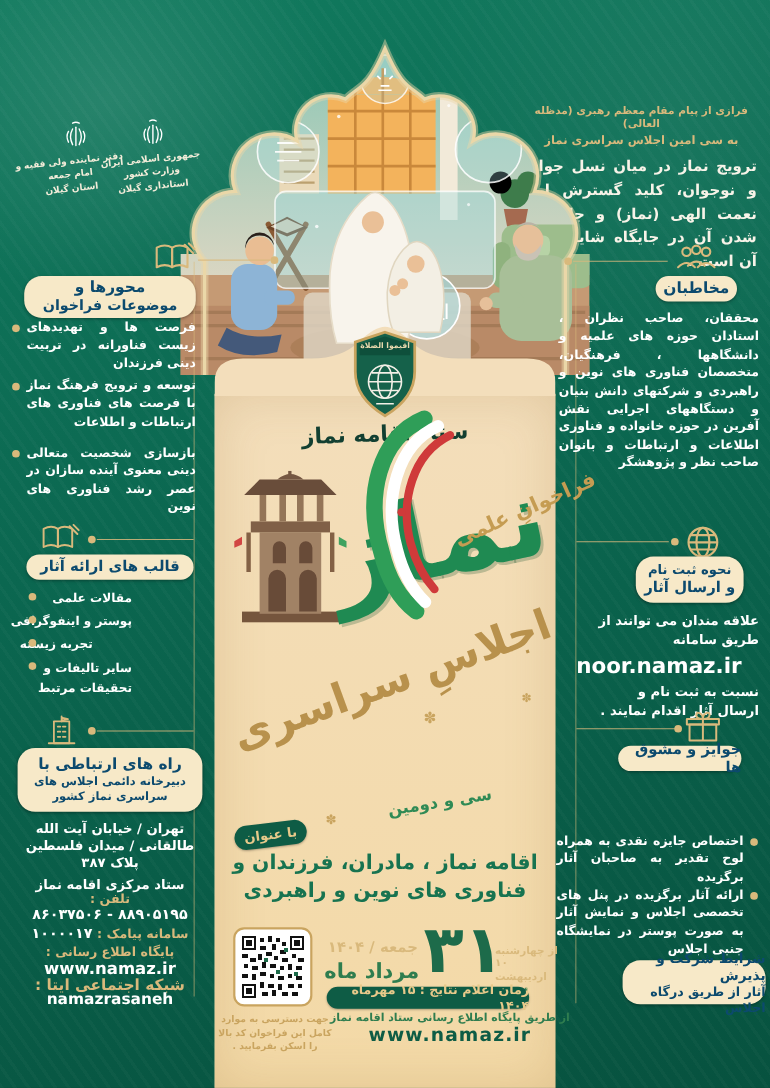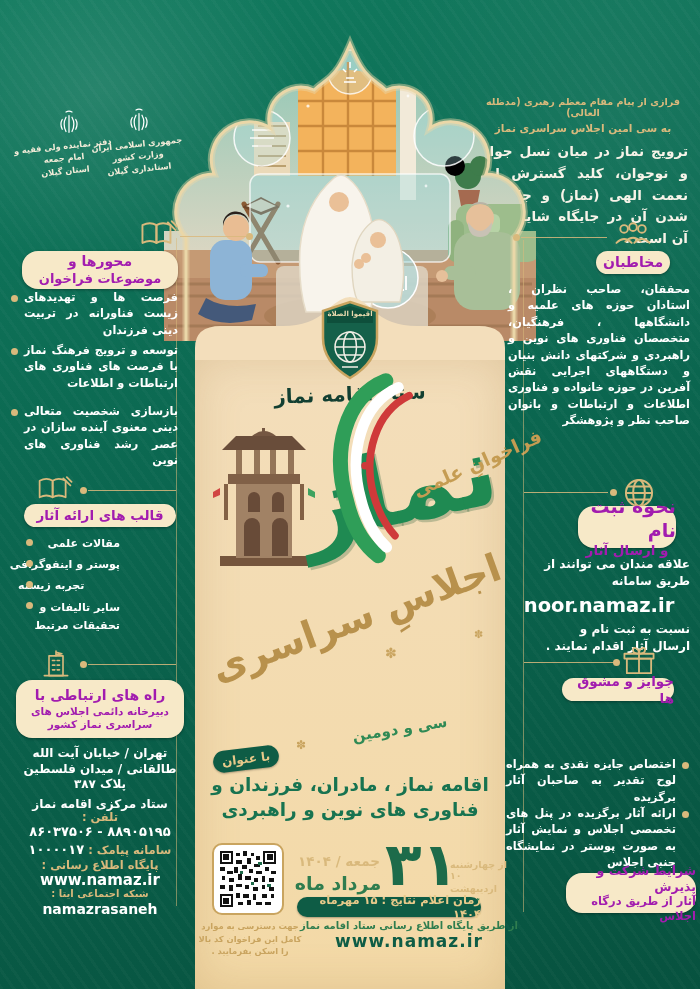--- a/index.html
+++ b/index.html
@@ -8,21 +8,21 @@
     background:
       radial-gradient(300px 260px at 14% 9%, rgba(255,255,255,0.10), transparent 70%),
       radial-gradient(340px 420px at 88% 10%, rgba(255,255,255,0.05), transparent 70%),
       repeating-linear-gradient(55deg, rgba(255,255,255,0.025) 0 3px, transparent 3px 10px),
       linear-gradient(165deg,#117a5e 0%,#0b6750 45%,#07523f 100%);}
   .abs{position:absolute;}
   .gold{color:#d9b97c;}
   .white{color:#fff;text-align:center;}
   .ltr{direction:ltr;unicode-bidi:embed;}
   .ctr{text-align:center;}
-  .pill{background:#f7e9c8;color:#a21caf;font-weight:bold;border-radius:16px;
+  .pill{background:#f7e9c8;color:#0c4a6e;font-weight:bold;border-radius:16px;
     box-shadow:0 1px 3px rgba(0,0,0,.35);display:flex;flex-direction:column;
     align-items:center;justify-content:center;line-height:1.25;}
   .dpill{background:#0e5c45;color:#e7c98a;font-weight:bold;border-radius:14px;
     display:flex;align-items:center;justify-content:center;box-shadow:0 1px 2px rgba(0,0,0,.3);}
   .bullet{position:absolute;color:#fff;font-weight:bold;font-size:11.3px;line-height:1.45;
     text-align:justify;}
   .bdot{position:absolute;width:7px;height:7px;border-radius:50%;background:#d9b97c;top:5px;}
   .hline{position:absolute;height:0;border-top:1.4px solid rgba(217,185,124,.85);}
   .vline{position:absolute;width:0;border-right:1.2px solid rgba(217,185,124,.55);}
   .cdot{position:absolute;width:7px;height:7px;border-radius:50%;background:#d9b97c;}
@@ -296,21 +296,21 @@
     <div>پلاک ۳۸۷</div>
     <div style="margin-top:4px">ستاد مرکزی اقامه نماز</div>
   </div>
   <div class="abs ctr gold" style="left:10px;top:810px;width:180px;font-size:11.5px;font-weight:bold">تلفن :</div>
   <div class="abs ctr white" style="left:10px;top:824px;width:180px;font-size:13px;font-weight:bold">۸۸۹۰۵۱۹۵ - ۸۶۰۳۷۵۰۶</div>
   <div class="abs ctr" style="left:10px;top:842px;width:180px;font-size:11.5px;font-weight:bold">
     <span class="gold">سامانه پیامک :</span> <span class="white" style="font-size:13px">۱۰۰۰۰۱۷</span>
   </div>
   <div class="abs ctr gold" style="left:10px;top:858px;width:180px;font-size:11.5px;font-weight:bold">پایگاه اطلاع رسانی :</div>
   <div class="abs ctr white ltr" style="left:10px;top:871px;width:180px;font-size:15px;font-weight:bold">www.namaz.ir</div>
-  <div class="abs ctr gold" style="left:10px;top:888px;width:180px;font-size:10px;font-weight:bold">شبکه اجتماعی ایتا :</div>
+  <div class="abs ctr gold" style="left:10px;top:888px;width:180px;font-size:14px;font-weight:bold">شبکه اجتماعی ایتا :</div>
   <div class="abs ctr white ltr" style="left:10px;top:901px;width:180px;font-size:14px;font-weight:bold">namazrasaneh</div>
 
   <svg class="abs" style="left:610px;top:220px;width:46px;height:28px" viewBox="0 0 32 22">
     <g stroke="#d9b97c" stroke-width="1.5" fill="none" stroke-linecap="round">
       <circle cx="9" cy="7" r="3"></circle>
         <circle cx="16" cy="5.6" r="3"></circle>
         <circle cx="23" cy="7" r="3"></circle>
       <path d="M3,18 Q9,12 15,18 M10,17 Q16,11 22,17 M17,18 Q23,12 29,18"></path>
     </g>
   </svg>
@@ -324,21 +324,21 @@
   <svg class="abs" style="left:622px;top:476px;width:34px;height:34px" viewBox="0 0 26 26">
     <g stroke="#d9b97c" stroke-width="1.5" fill="none">
       <circle cx="13" cy="13" r="10"></circle>
         <ellipse cx="13" cy="13" rx="4.5" ry="10"></ellipse>
       <path d="M3,13 H23 M4.5,8 H21.5 M4.5,18 H21.5"></path>
     </g>
   </svg>
   <div class="cdot" style="left:610px;top:489px"></div>
   <div class="hline" style="left:524px;top:492px;width:84px"></div>
   <div class="abs pill" style="left:578px;top:506px;width:98px;height:42px">
-    <div style="font-size:19px">نحوه ثبت نام</div>
+    <div style="font-size:12px">نحوه ثبت نام</div>
     <div style="font-size:13.5px">و ارسال آثار</div>
   </div>
   <div class="abs white" style="left:508px;top:556px;width:182px;font-size:12px;font-weight:bold;text-align:left;line-height:1.4">
     <div style="text-align:justify">علاقه مندان می توانند از</div>
     <div style="text-align:justify">طریق سامانه</div>
     <div class="ltr ctr" style="font-size:19.5px;margin:2px 0">noor.namaz.ir</div>
     <div style="text-align:justify">نسبت به ثبت نام و</div>
     <div style="text-align:right">ارسال آثار اقدام نمایند .</div>
   </div>
 

